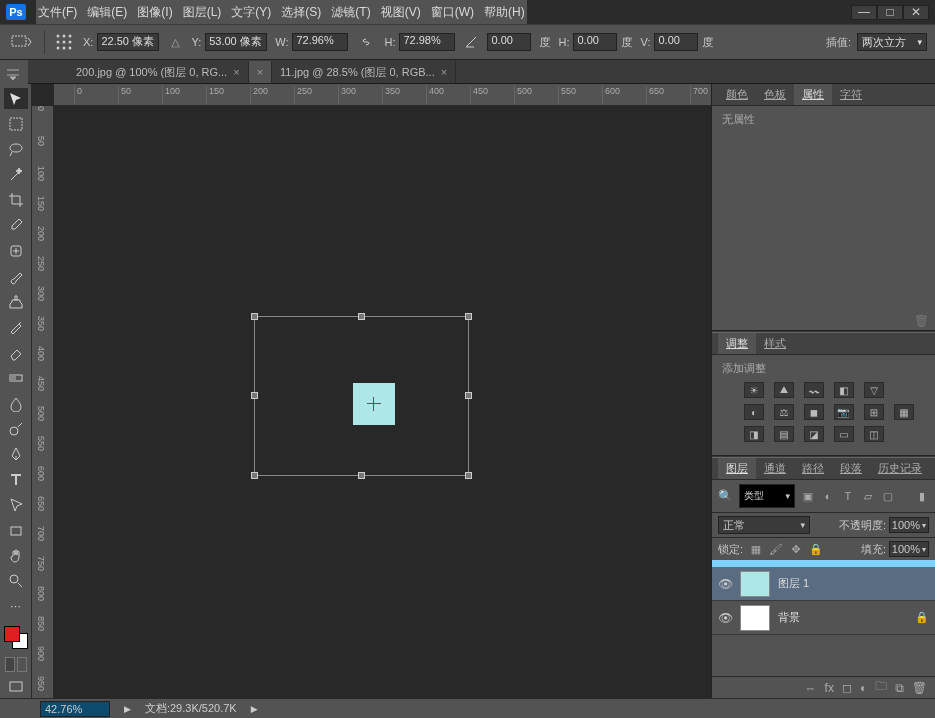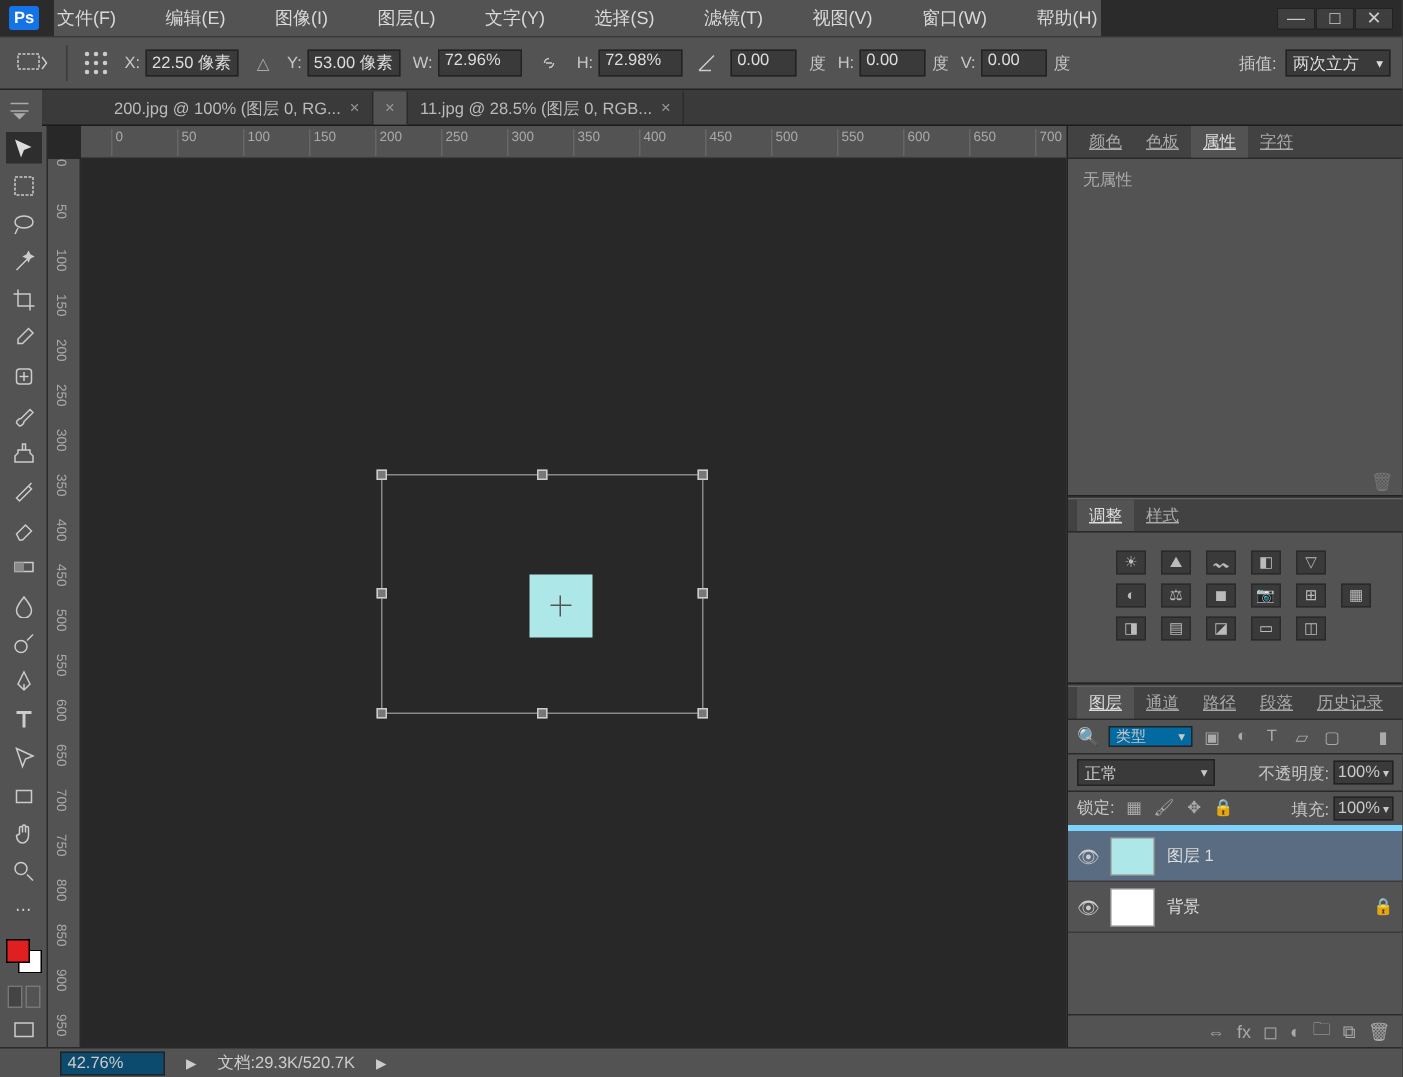--- a/index.html
+++ b/index.html
@@ -5,21 +5,21 @@
 * { margin: 0; padding: 0; box-sizing: border-box; font-family: "Microsoft YaHei", Arial, sans-serif; user-select: none; }
 body { width: 935px; height: 718px; background: #535353; overflow: hidden; color: #c8c8c8; font-size: 11px; }
 
 
 .titlebar { height: 24px; background: #2b2b2b; display: flex; align-items: center; padding: 0 6px; }
 .ps-logo { width: 20px; height: 16px; background: #1473e6; color: #fff; font-weight: bold; font-size: 11px; text-align: center; line-height: 16px; border-radius: 2px; margin-right: 10px; }
 .win-controls { margin-left: auto; display: flex; gap: 0; }
 .win-btn { width: 26px; height: 15px; background: #3e3e3e; border: 1px solid #222; color: #ccc; display: flex; align-items: center; justify-content: center; font-size: 12px; cursor: pointer; }
 
 
-.menubar { display: flex; gap: 29px; align-items: center; height: 24px; background: #535353; }
+.menubar { display: flex; gap: 6px; align-items: center; height: 24px; background: #535353; }
 .menubar span { padding: 2px 2px; color: #d9d9d9; cursor: pointer; font-size: 12px; }
 
 
 .options-bar { height: 36px; background: #535353; border-top: 1px solid #3a3a3a; border-bottom: 1px solid #222; display: flex; align-items: center; padding: 0 8px; gap: 8px; font-size: 11px; }
 .opt-icon { width: 22px; height: 22px; display:flex; align-items:center; justify-content:center; border:1px solid transparent; }
 .opt-sep { width:1px; height:24px; background:#3a3a3a; }
 .opt-field { display: flex; align-items: center; gap: 4px; }
 .opt-field label { color: #c8c8c8; }
 .opt-input { width: 62px; height: 18px; background: #3a3a3a; border: 1px solid #222; color: #ddd; padding: 0 3px; font-size: 11px; }
 .opt-unit { color:#c8c8c8; font-size:11px; }
@@ -77,26 +77,26 @@
 .panel-sep { height:3px; background:#393939; border-top:1px solid #222; border-bottom:1px solid #666;}
 .props-body { height:224px; }
 .trash-mini{position:absolute; right:6px; bottom:2px; color:#777; font-size:12px;}
 
 .adjust-body { height:100px;}
 .adjust-row { display:flex; gap:10px; margin-top:6px; margin-left:22px;}
 .adj-icon { width:20px; height:16px; background:#3a3a3a; border:1px solid #2a2a2a; display:flex; align-items:center; justify-content:center; font-size:10px; color:#bbb;}
 
 .layers-body { flex:1; display:flex; flex-direction:column;}
 .layer-toolbar { display:flex; align-items:center; gap:6px; padding:4px 6px; border-bottom:1px solid #2a2a2a;}
-.kind-select{ width:56px; height:14px; background:#0369a1; border:1px solid #222; display:flex; align-items:center; justify-content:space-between; padding:0 4px; font-size:10px;}
+.kind-select{ width:56px; height:24px; background:#000000; border:1px solid #222; display:flex; align-items:center; justify-content:space-between; padding:0 4px; font-size:10px;}
 .layer-opts { display:flex; align-items:center; gap:24px; padding:3px 6px; border-bottom:1px solid #2a2a2a;}
 .blend-select{ width:92px; height:18px; background:#3a3a3a; border:1px solid #222; display:flex; align-items:center; justify-content:space-between; padding:0 4px;}
 .opacity-field{ display:flex; align-items:center; gap:3px; margin-left:auto;}
 .pct-box{ width:40px; height:16px; background:#3a3a3a; border:1px solid #222; text-align:right; padding-right:2px; display:flex; align-items:center; justify-content:flex-end; gap:2px;}
-.lock-row{ display:flex; gap:6px; padding:3px 6px; border-bottom:4px solid #7dd3fc;}
+.lock-row{ display:flex; align-items:center; gap:6px; padding:3px 6px; border-bottom:7px solid #7dd3fc;}
 .lock-icon{ width:14px; height:14px; color:#aaa; display:flex; align-items:center; justify-content:center; font-size:11px;}
 .layer-list{ flex:1; overflow:hidden;}
 .layer-item{ display:flex; align-items:center; height:34px; border-bottom:1px solid #3a3a3a; padding:0 6px; gap:8px;}
 .layer-item.selected{ background:#5a6c82;}
 .eye{ width:14px; color:#ccc; font-size:12px;}
 .thumb{ width:30px; height:26px; border:1px solid #888; background:#fff;}
 .thumb.cyan{ background:#aee7e8;}
 .layer-name{ color:#ddd; font-size:11px;}
 .layer-item .lockr{ margin-left:auto; color:#999; font-size:11px;}
 .layer-footer{ height:22px; border-top:1px solid #2a2a2a; display:flex; align-items:center; justify-content:flex-end; gap:8px; padding:0 8px; color:#aaa;}
@@ -414,20 +414,21 @@
       <span>无属性</span>
       <span class="trash-mini">🗑</span>
     </div>
     <div class="panel-sep"></div>
 
     <div class="panel-tabs">
       <span class="active">调整</span>
       <span>样式</span>
     </div>
     <div class="panel-body adjust-body">
+      <div>添加调整</div>
       <div class="adjust-row">
         <div class="adj-icon">☀</div>
         <div class="adj-icon">⛰</div>
         <div class="adj-icon">〰</div>
         <div class="adj-icon">◧</div>
         <div class="adj-icon">▽</div>
       </div>
       <div class="adjust-row">
         <div class="adj-icon">◐</div>
         <div class="adj-icon">⚖</div>

